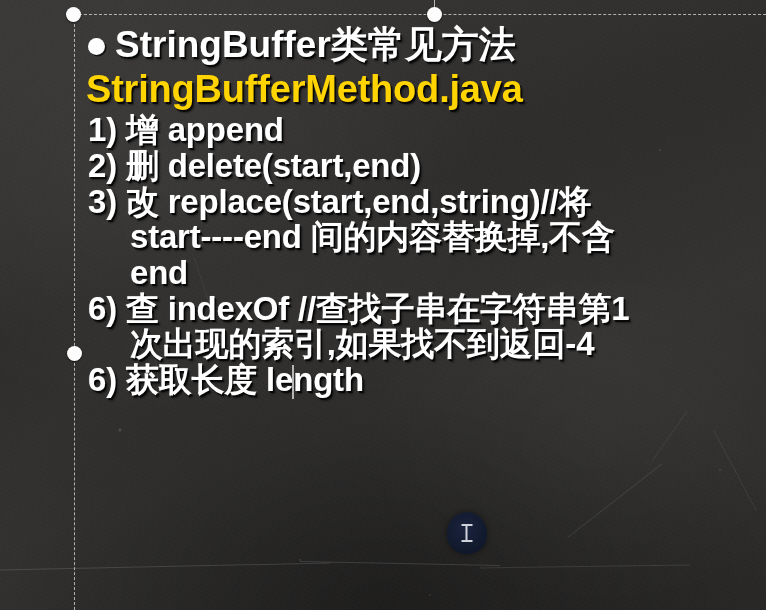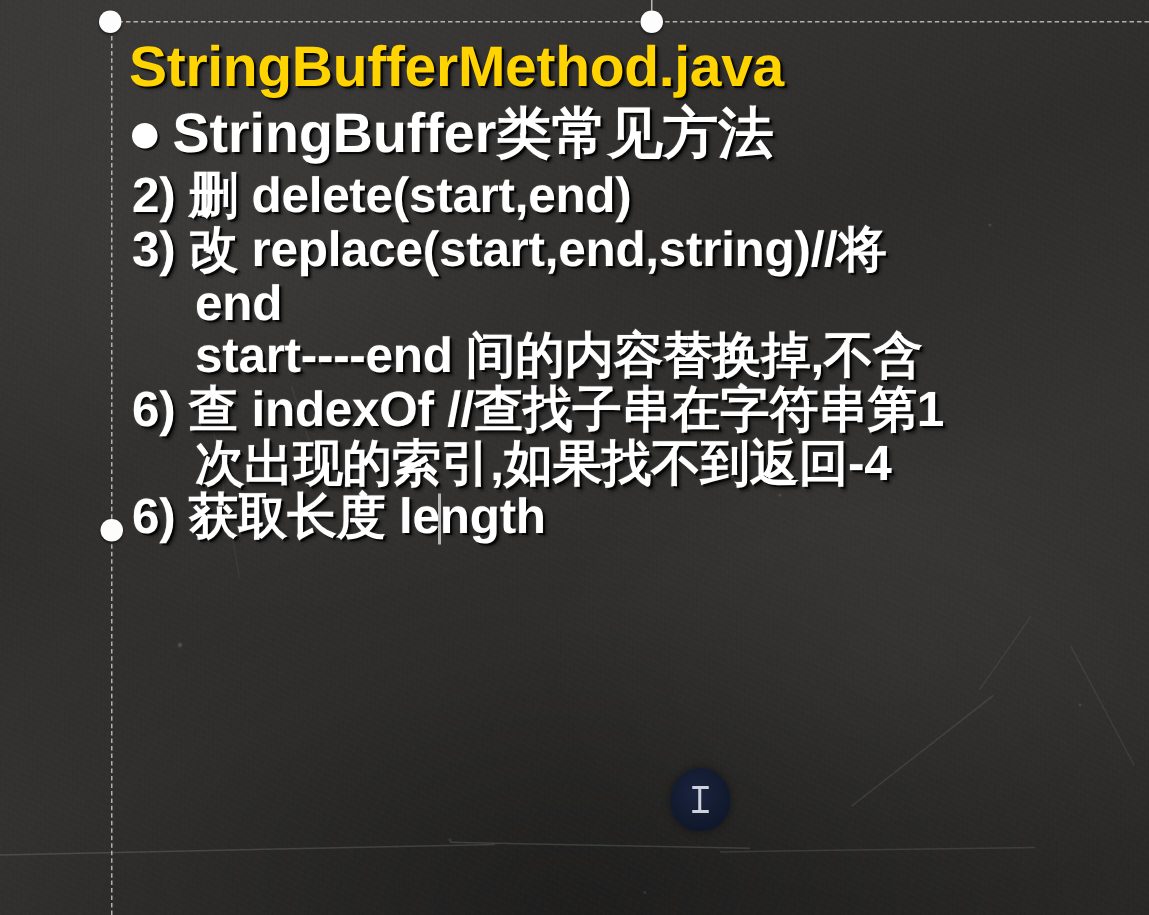--- a/index.html
+++ b/index.html
@@ -216,30 +216,31 @@
   <div class="sel-line top"></div>
   <div class="sel-line left"></div>
   <div class="sel-line stem"></div>
 
   <div class="handle h-tl"></div>
   <div class="handle h-tm"></div>
   <div class="handle h-ml"></div>
 
   <div class="content">
 
-    <div class="line filename">StringBufferMethod.java</div>
-
     <div class="line title">
       <span class="bullet-dot"></span><span>StringBuffer类常见方法</span>
     </div>
 
+    <div class="line filename">StringBufferMethod.java</div>
+
+    <div class="line item">1) 增 append</div>
     <div class="line item">2) 删 delete(start,end)</div>
     <div class="line item">3) 改 replace(start,end,string)//将</div>
+    <div class="line cont">start----end 间的内容替换掉,不含</div>
     <div class="line cont">end</div>
-    <div class="line cont">start----end 间的内容替换掉,不含</div>
     <div class="line item">6) 查 indexOf //查找子串在字符串第1</div>
     <div class="line cont">次出现的索引,如果找不到返回-4</div>
 
     <div class="line item"><span>6) 获取长度 le</span><span class="caret"></span><span>ngth</span></div>
 
   </div>
 
   <div class="mouse-cursor">
     <span class="ibeam">
       <i class="cap-t"></i>

